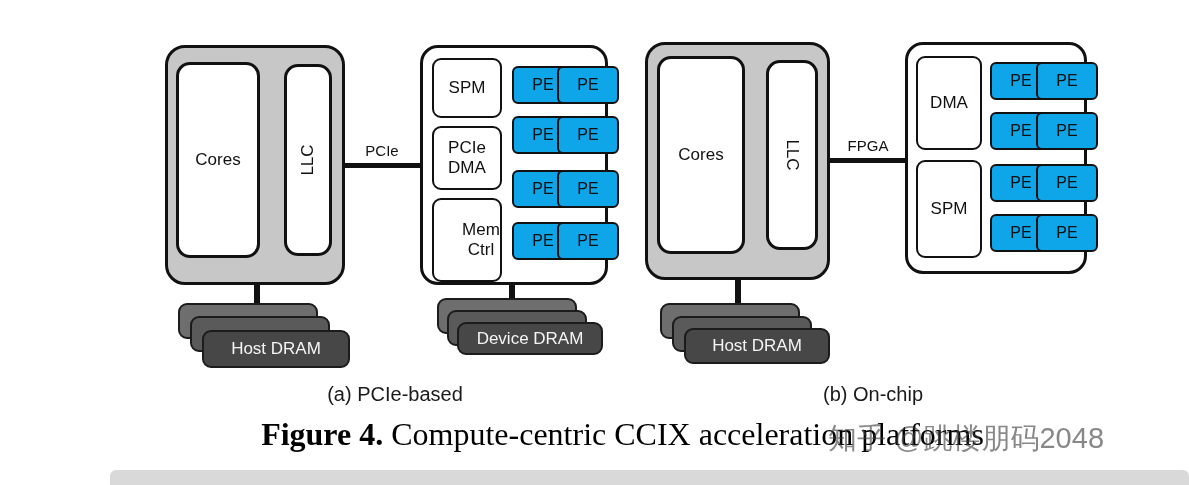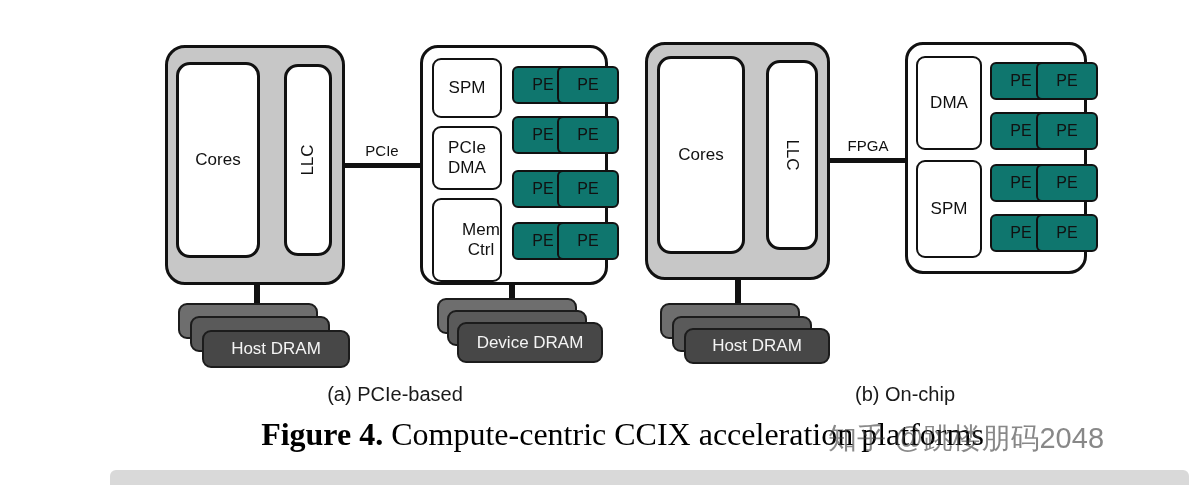--- a/index.html
+++ b/index.html
@@ -6,21 +6,21 @@
   #page{position:relative;width:1189px;height:485px;background:#ffffff;overflow:hidden;
         font-family:"Liberation Sans",sans-serif;color:#111;}
 
   
   .abs{position:absolute;box-sizing:border-box;}
   .center{display:flex;align-items:center;justify-content:center;text-align:center;}
   .outer-cpu{background:#c7c7c7;border:3px solid #111;border-radius:20px;}
   .outer-fpga{background:#ffffff;border:3px solid #111;border-radius:18px;}
   .inner-white{background:#ffffff;border:3px solid #111;border-radius:14px;font-size:17px;}
   .blockcell{background:#ffffff;border:2px solid #111;border-radius:9px;font-size:17px;line-height:1.15;white-space:pre-line;}
-  .pe{background:#0f766e;border:2px solid #111;border-radius:6px;font-size:16px;width:62px;height:38px;}
+  .pe{background:#0ea5e9;border:2px solid #111;border-radius:6px;font-size:16px;width:62px;height:38px;}
   .busline{background:#111;height:5px;}
   .vline{background:#111;width:6px;}
   .buslabel{font-size:15px;text-align:center;}
   .dram{border:2px solid #1c1c1c;border-radius:9px;}
   .dram-back{background:#6e6e6e;}
   .dram-mid{background:#5a5a5a;}
   .dram-front{background:#474747;color:#f4f4f4;font-size:17px;}
   .rot-ccw{transform:rotate(-90deg);}
   .rot-cw{transform:rotate(90deg);}
   .subcaption{font-size:20px;text-align:center;color:#1a1a1a;}
@@ -43,40 +43,40 @@
   .a-pe-r2c1{left:512px;top:116px;}.a-pe-r2c2{left:557px;top:116px;}
   .a-pe-r3c1{left:512px;top:170px;}.a-pe-r3c2{left:557px;top:170px;}
   .a-pe-r4c1{left:512px;top:222px;}.a-pe-r4c2{left:557px;top:222px;}
   .a-vline-cpu{left:254px;top:285px;height:48px;}
   .a-vline-fpga{left:509px;top:285px;height:40px;}
   .a-hostdram{left:178px;top:303px;width:176px;height:66px;}
   .a-devdram{left:437px;top:298px;width:170px;height:64px;}
   .stack-back{left:0;top:0;width:140px;height:36px;}
   .stack-mid{left:12px;top:13px;width:140px;height:36px;}
   .a-host-front{left:24px;top:27px;width:148px;height:38px;}
-  .a-dev-front{left:20px;top:24px;width:146px;height:41px;}
+  .a-dev-front{left:20px;top:24px;width:146px;height:33px;}
   .a-caption{left:250px;top:383px;width:290px;}
 
   
   .b-cpu{left:645px;top:42px;width:185px;height:238px;}
   .b-cores{left:657px;top:56px;width:88px;height:198px;}
   .b-llc{left:766px;top:60px;width:52px;height:190px;}
   .b-bus{left:830px;top:158px;width:75px;}
   .b-buslabel{left:834px;top:137px;width:68px;}
   .b-fpga{left:905px;top:42px;width:182px;height:232px;}
   .b-dma{left:916px;top:56px;width:66px;height:94px;}
   .b-spm{left:916px;top:160px;width:66px;height:98px;}
   .b-pe-r1c1{left:990px;top:62px;} .b-pe-r1c2{left:1036px;top:62px;}
   .b-pe-r2c1{left:990px;top:112px;}.b-pe-r2c2{left:1036px;top:112px;}
   .b-pe-r3c1{left:990px;top:164px;}.b-pe-r3c2{left:1036px;top:164px;}
   .b-pe-r4c1{left:990px;top:214px;}.b-pe-r4c2{left:1036px;top:214px;}
   .b-vline-cpu{left:735px;top:280px;height:50px;}
   .b-hostdram{left:660px;top:303px;width:172px;height:64px;}
   .b-host-front{left:24px;top:25px;width:146px;height:36px;}
-  .b-caption{left:760px;top:383px;width:290px;}
+  .b-caption{left:728px;top:383px;width:290px;}
 
   .figcap-pos{left:0;right:0;top:416px;transform:translateX(28px);}
   .watermark-pos{left:828px;top:419px;}
   .strip-pos{left:110px;right:0;top:470px;height:15px;}
 </style>
 </head>
 <body>
 
 <div id="page">
 

